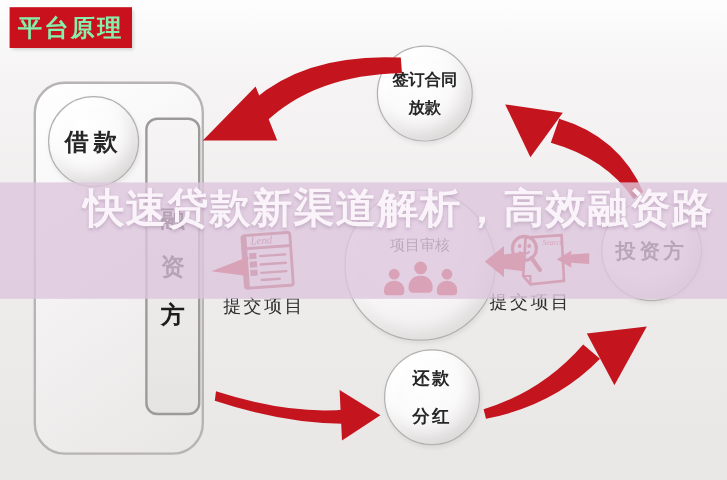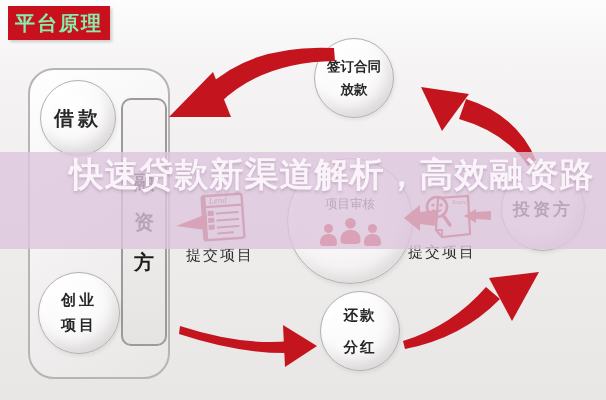--- a/index.html
+++ b/index.html
@@ -71,24 +71,20 @@
   </div>
 
   <div class="abs left-panel"></div>
   <div class="abs fin-bar">
     <span>融</span>
     <span>资</span>
     <span>方</span>
   </div>
   <div class="abs node n-borrow">
     <span>借款</span>
-  </div>
-  <div class="abs node n-startup">
-    <span>创业</span>
-    <span>项目</span>
   </div>
 
   <div class="abs node n-sign">
     <span>签订合同</span>
     <span>放款</span>
   </div>
 
   <div class="abs node n-center">
     <span class="review-label">项目审核</span>
     <div class="persons">

